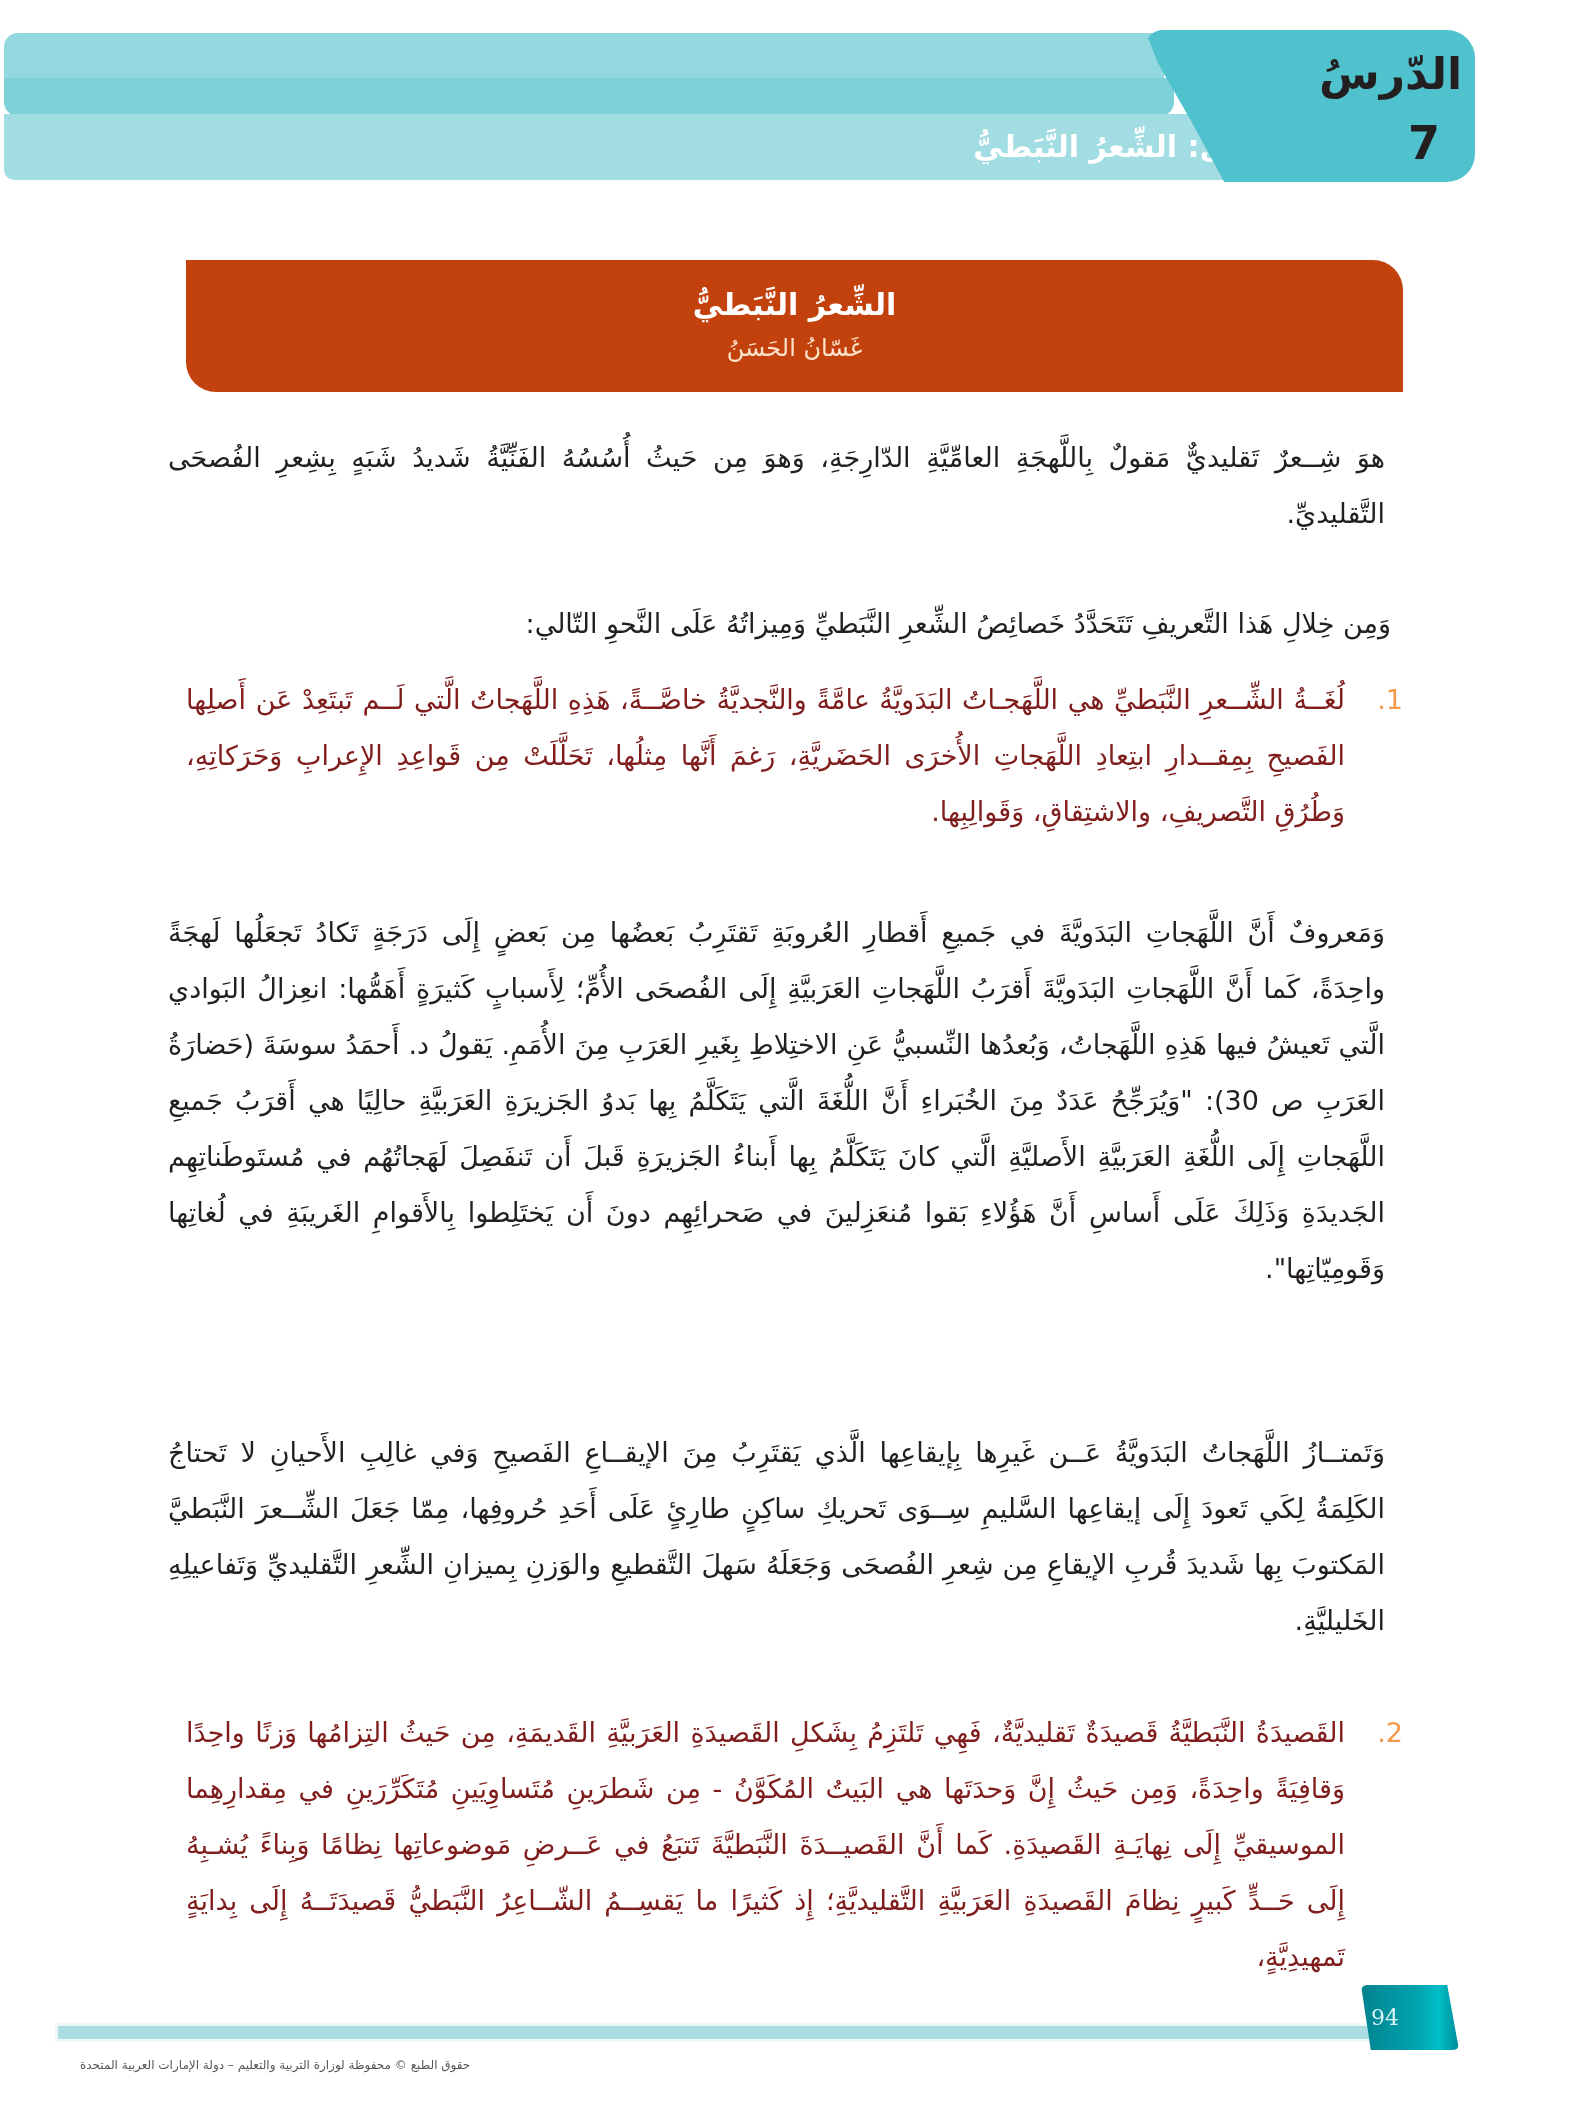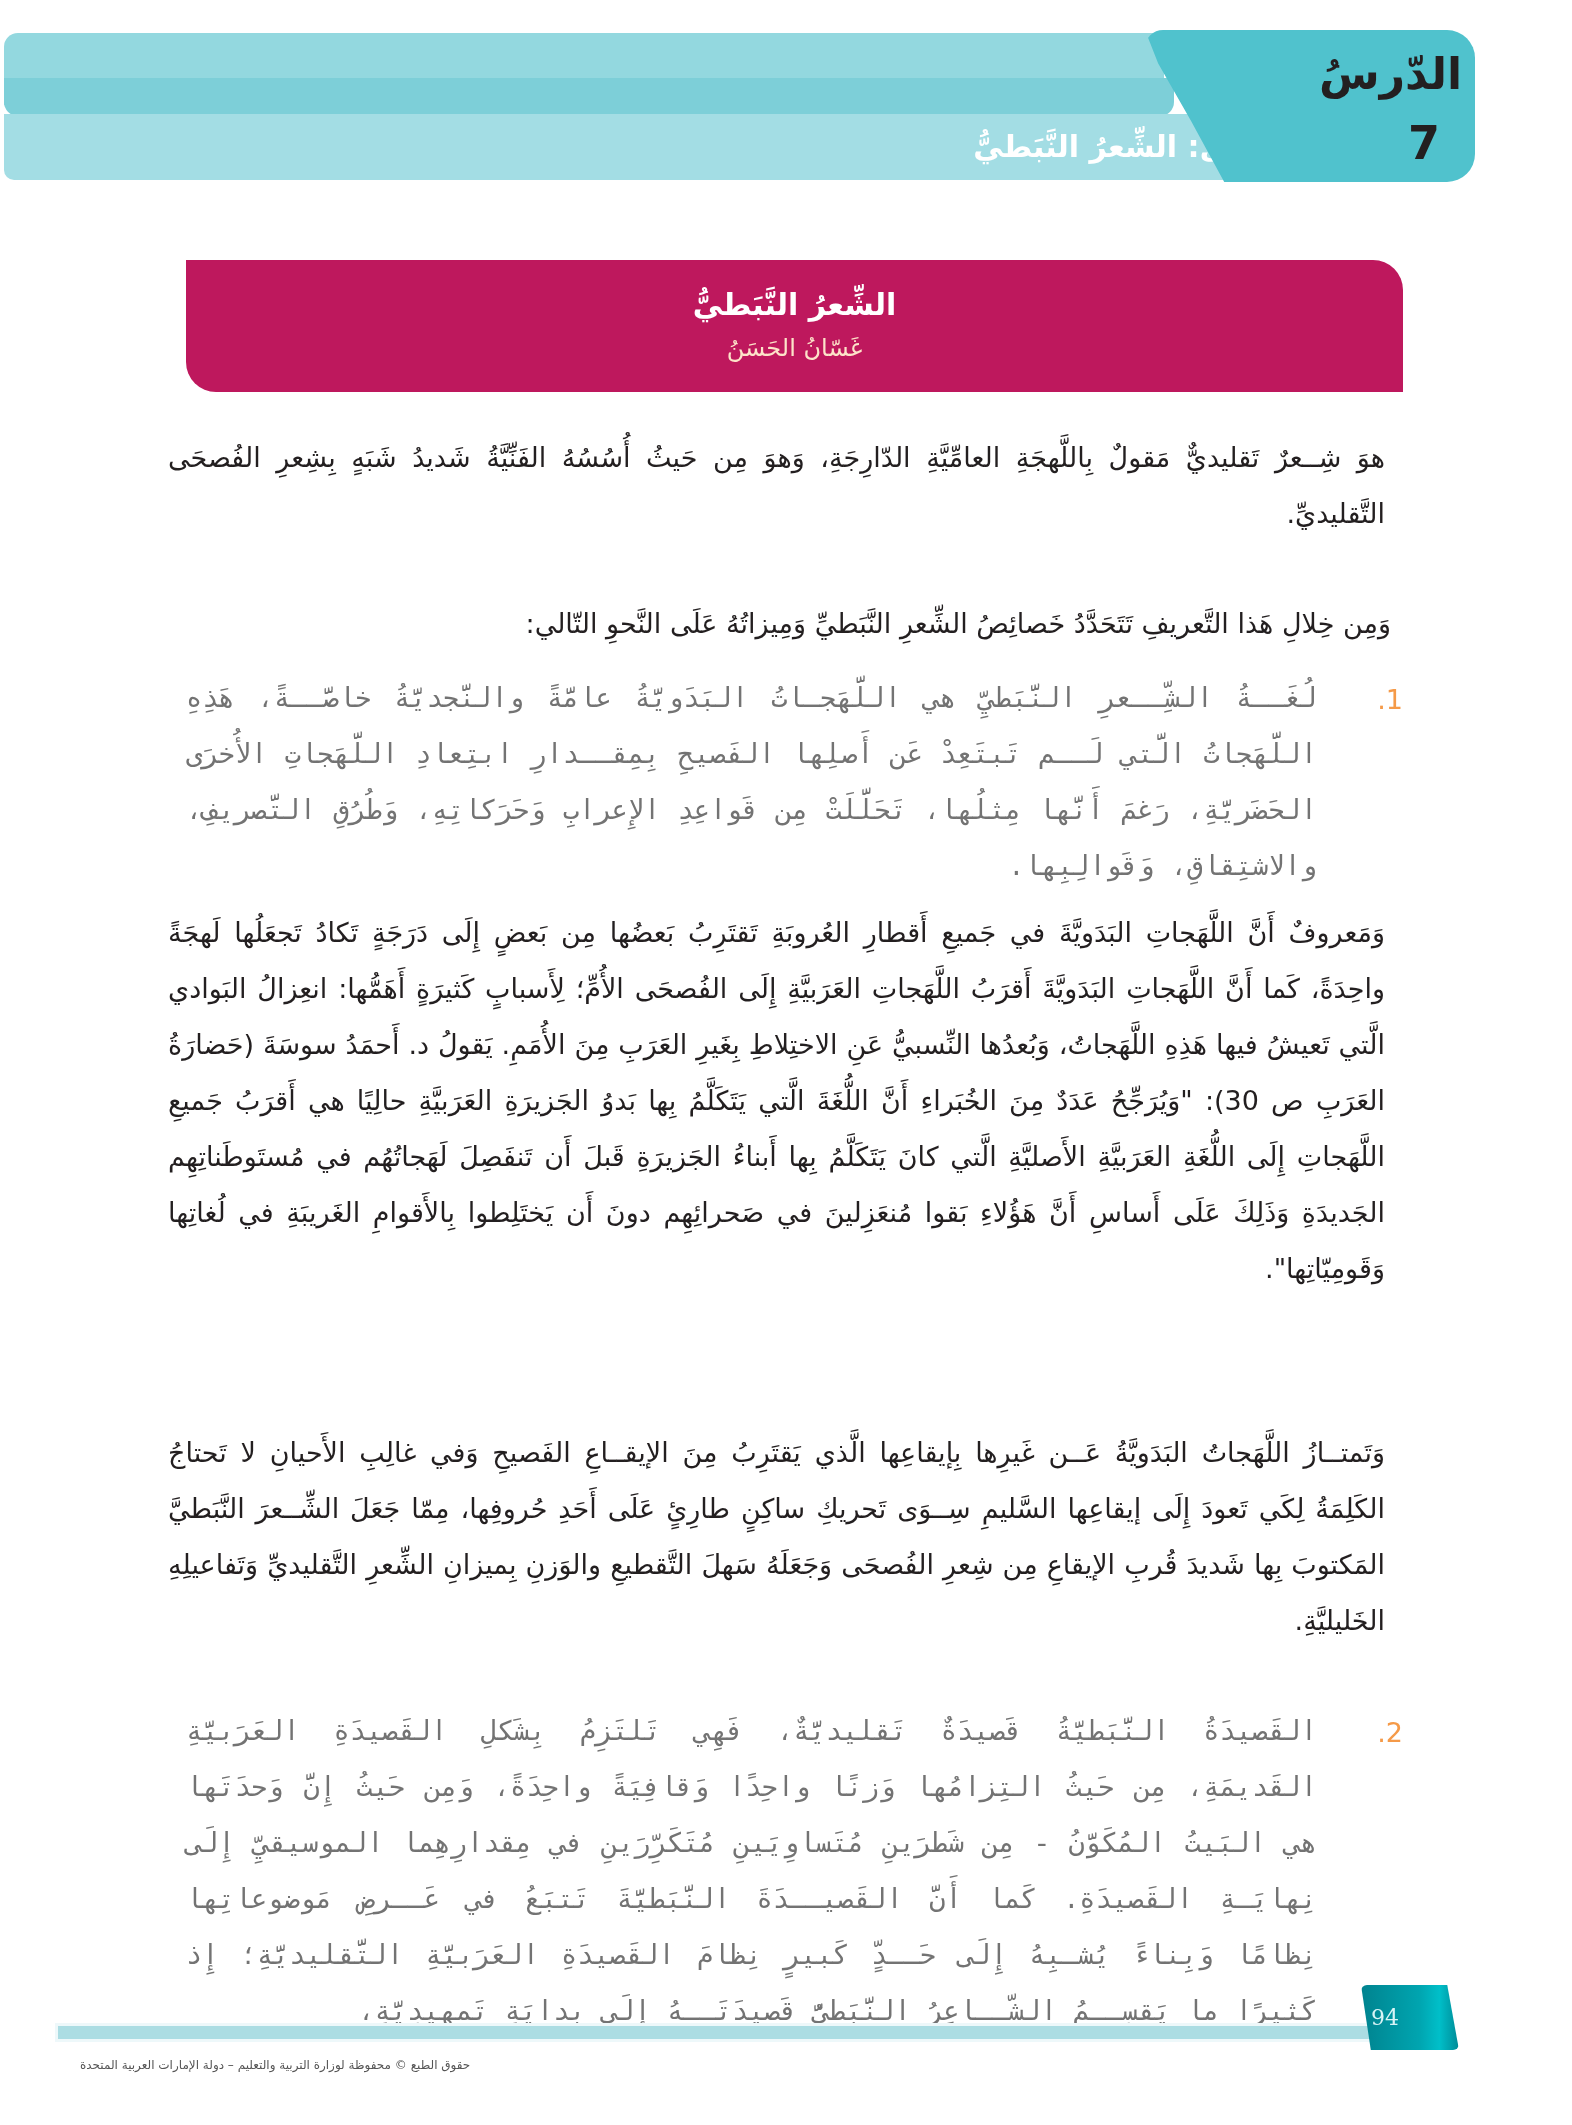--- a/index.html
+++ b/index.html
@@ -35,39 +35,39 @@
   .lesson-label {
     position: absolute; right: 110px; top: 52px; font-size: 44px; font-weight: bold; color: #231f20;
     direction: rtl; line-height: 1;
   }
   .lesson-num {
     position: absolute; right: 132px; top: 120px; font-size: 46px; font-weight: bold; color: #231f20; line-height: 1;
   }
   
   .title-box {
     position: absolute; left: 186px; top: 260px; width: 1217px; height: 132px;
-    background: #be185d; border-radius: 0 30px 0 30px;
+    background: #c2410c; border-radius: 0 30px 0 30px;
     display: flex; flex-direction: column; align-items: center; justify-content: center;
   }
   .title-main { font-size: 30px; font-weight: bold; color: #ffffff; direction: rtl; line-height: 44px; }
   .title-author { font-size: 24px; color: #fde3c9; direction: rtl; line-height: 42px; }
   
   .body {
     position: absolute; left: 168px; width: 1217px; direction: rtl; text-align: justify;
     text-align-last: right;
     font-family: "DejaVu Sans", sans-serif; font-size: 27px; line-height: 56px; color: #231f20;
   }
   .list-item { position: absolute; left: 186px; width: 1217px; direction: rtl; }
   .list-num {
     position: absolute; right: 0; top: 0; width: 50px; text-align: right;
     color: #f59a48; font-size: 27px; line-height: 56px;
   }
   .list-text {
-    margin-right: 86px; text-align: justify; text-align-last: right;
-    font-size: 27px; line-height: 56px; color: #737373; font-family: Liberation Mono, monospace;
+    margin-right: 58px; text-align: justify; text-align-last: right;
+    font-size: 27px; line-height: 56px; color: #7f1d1d;
   }
   
   .footer-line {
     position: absolute; left: 58px; top: 2026px; width: 1325px; height: 13px;
     background: #acdde3; border-radius: 0 7px 7px 0;
     box-shadow: 0 0 0 3px #eef8fa;
   }
   .page-badge {
     position: absolute; left: 1361px; top: 1985px; width: 98px; height: 65px;
     background: linear-gradient(90deg, #00838f 0%, #00a5b0 60%, #00bfc9 80%, #008a96 100%);

